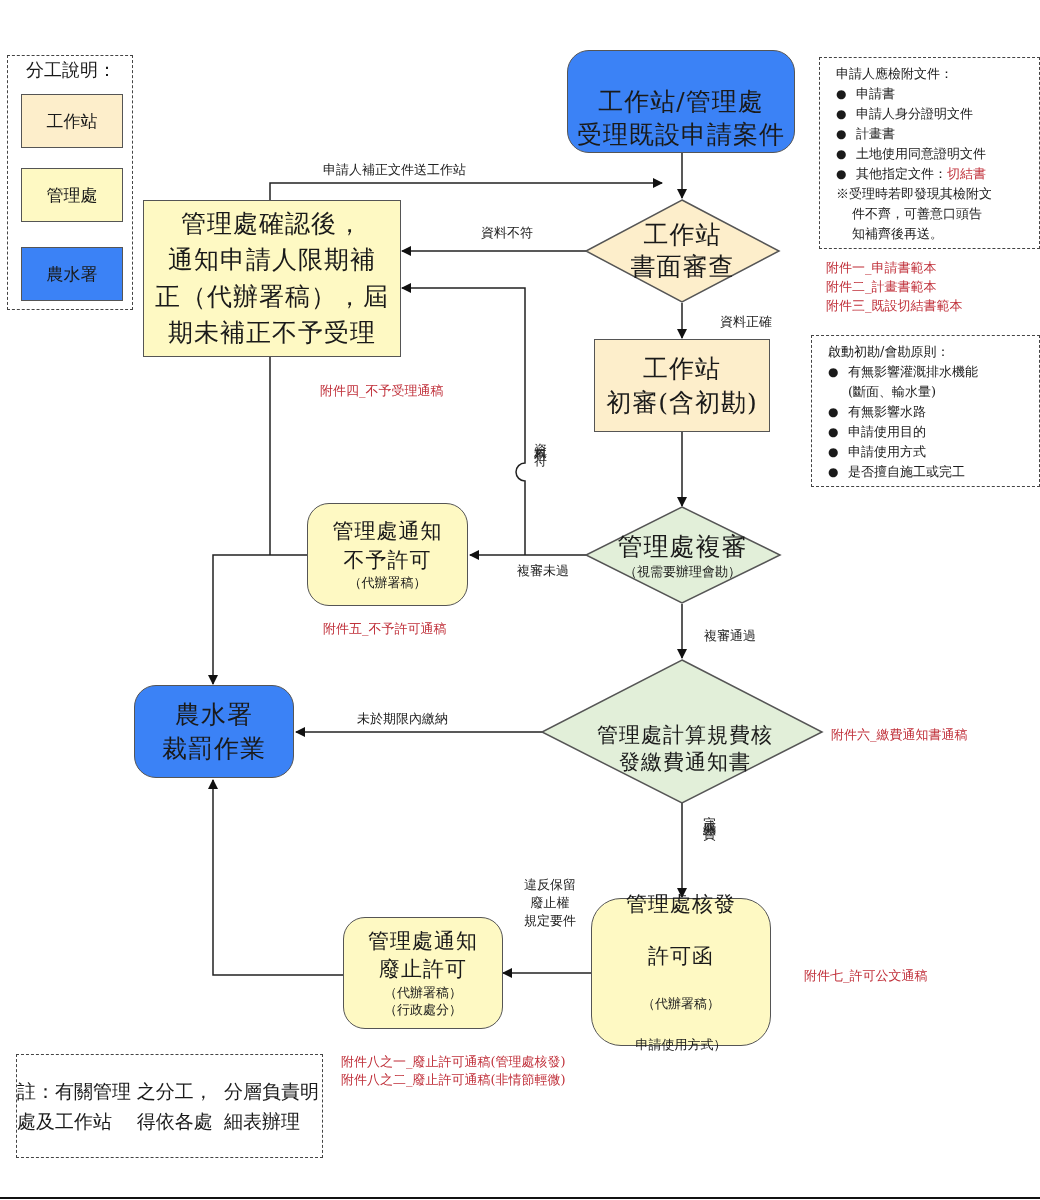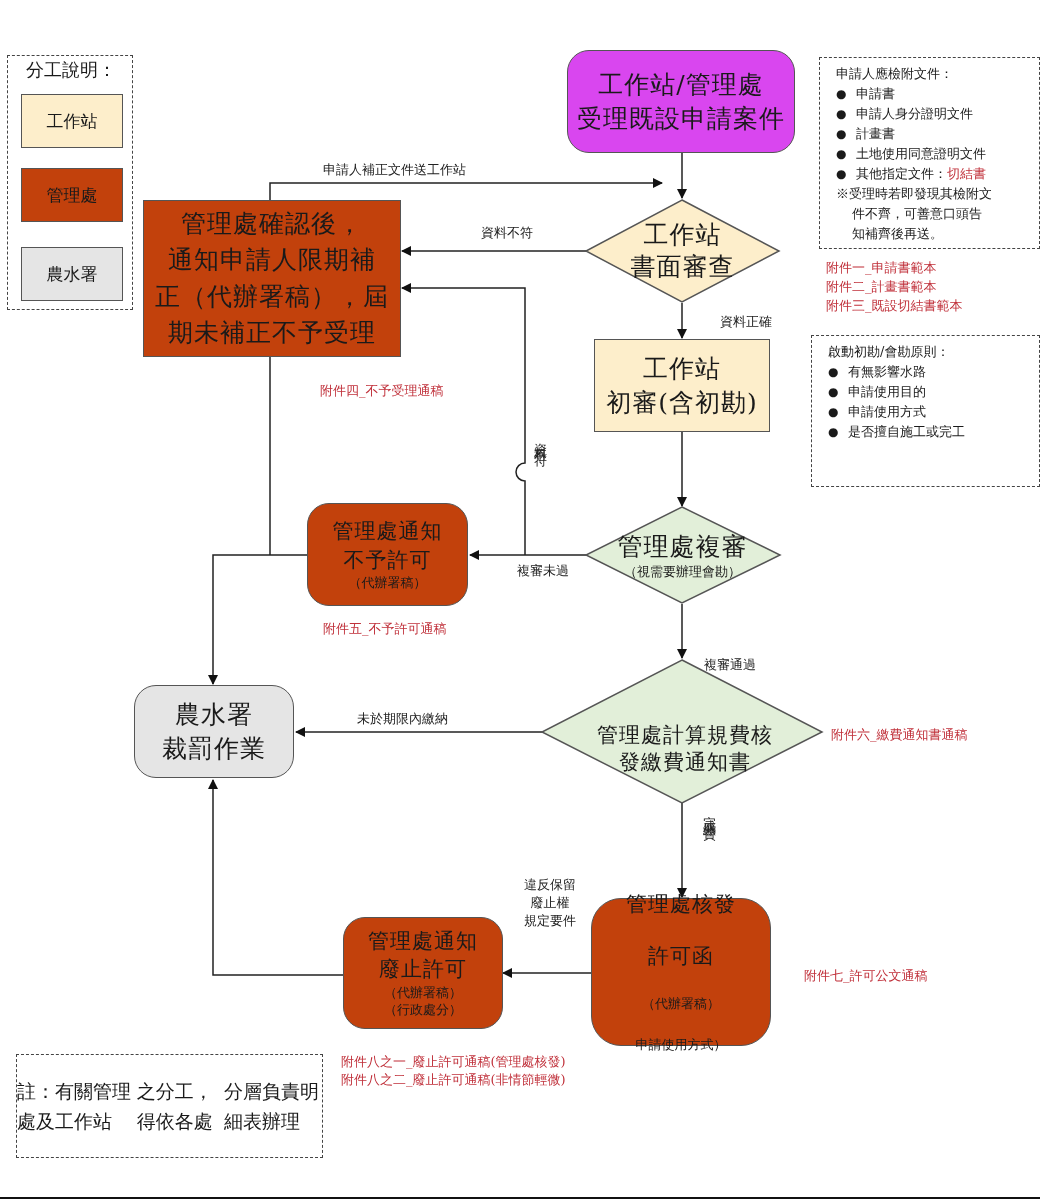--- a/index.html
+++ b/index.html
@@ -4,23 +4,23 @@
 <style>
   html, body { margin: 0; padding: 0; background: #ffffff; }
   body { width: 1040px; height: 1200px; position: relative; overflow: hidden;
          font-family: "DejaVu Serif", "Liberation Serif", serif; color: #1a1a1a; }
   #canvas { position: absolute; left: 0; top: 0; width: 1040px; height: 1200px; }
   svg#lines { position: absolute; left: 0; top: 0; }
   .abs { position: absolute; box-sizing: border-box; }
   .node { display: flex; flex-direction: column; align-items: center; justify-content: center;
           text-align: center; border: 2px solid #555; line-height: 1.35; }
   .yellow { background: #fdeecb; }
-  .green  { background: #c2410c; }
-  .blue   { background: #e5e5e5; }
-  .white  { background: #d946ef; }
+  .green  { background: #fef9c3; }
+  .blue   { background: #3b82f6; }
+  .white  { background: #3b82f6; justify-content: flex-end; }
   .rounded { border-radius: 22px; }
   .big { font-size: 25px; letter-spacing: 1px; }
   .mid { font-size: 21px; letter-spacing: 1px; }
   .small { font-size: 13px; }
   .dashed { border: 1.5px dashed #444; }
   .lbl { position: absolute; font-size: 13px; color: #222; white-space: nowrap; }
   .red { color: #c0303a; font-size: 13px; }
   .vtext { writing-mode: vertical-rl; text-orientation: upright; letter-spacing: 4px; }
   .diamond-text { position: absolute; display: flex; flex-direction: column; align-items: center;
                   justify-content: center; text-align: center; line-height: 1.3; }
@@ -146,21 +146,21 @@
     <div class="mid">廢止許可</div>
     <div class="small">（代辦署稿）</div>
     <div class="small">（行政處分）</div>
   </div>
 
   <div class="lbl" style="left:323px; top:161px;">申請人補正文件送工作站</div>
   <div class="lbl" style="left:481px; top:224px;">資料不符</div>
   <div class="lbl" style="left:720px; top:313px;">資料正確</div>
   <div class="lbl vtext" style="left:531px; top:432px;">資料不符</div>
   <div class="lbl" style="left:517px; top:562px;">複審未過</div>
-  <div class="lbl" style="left:704px; top:627px;margin-top:29px;">複審通過</div>
+  <div class="lbl" style="left:704px; top:627px;">複審通過</div>
   <div class="lbl" style="left:357px; top:710px;">未於期限內繳納</div>
   <div class="lbl vtext" style="left:700px; top:805px;">完成繳費</div>
   <div class="lbl" style="left:524px; top:876px; text-align:center; line-height:18px;">
     <div>違反保留</div>
     <div>廢止權</div>
     <div>規定要件</div>
   </div>
 
   <div class="abs dashed" style="left:819px; top:57px; width:221px; height:192px; padding:6px 0 0 16px;">
     <div class="note-line">申請人應檢附文件：</div>
@@ -180,20 +180,24 @@
 
   <div class="abs" style="left:826px; top:258px; line-height:19px;">
     <div class="red">附件一_申請書範本</div>
     <div class="red">附件二_計畫書範本</div>
     <div class="red">附件三_既設切結書範本</div>
   </div>
 
   <div class="abs dashed" style="left:811px; top:335px; width:229px; height:152px; padding:6px 0 0 16px;">
     <div class="note-line">啟動初勘/會勘原則：</div>
     <ul class="bullet-list">
+      <li>
+        <div>有無影響灌溉排水機能</div>
+        <div>(斷面、輸水量)</div>
+      </li>
       <li>有無影響水路</li>
       <li>申請使用目的</li>
       <li>申請使用方式</li>
       <li>是否擅自施工或完工</li>
     </ul>
   </div>
 
   <div class="abs red" style="left:320px; top:382px;">附件四_不予受理通稿</div>
   <div class="abs red" style="left:323px; top:620px;">附件五_不予許可通稿</div>
   <div class="abs red" style="left:831px; top:726px;">附件六_繳費通知書通稿</div>

